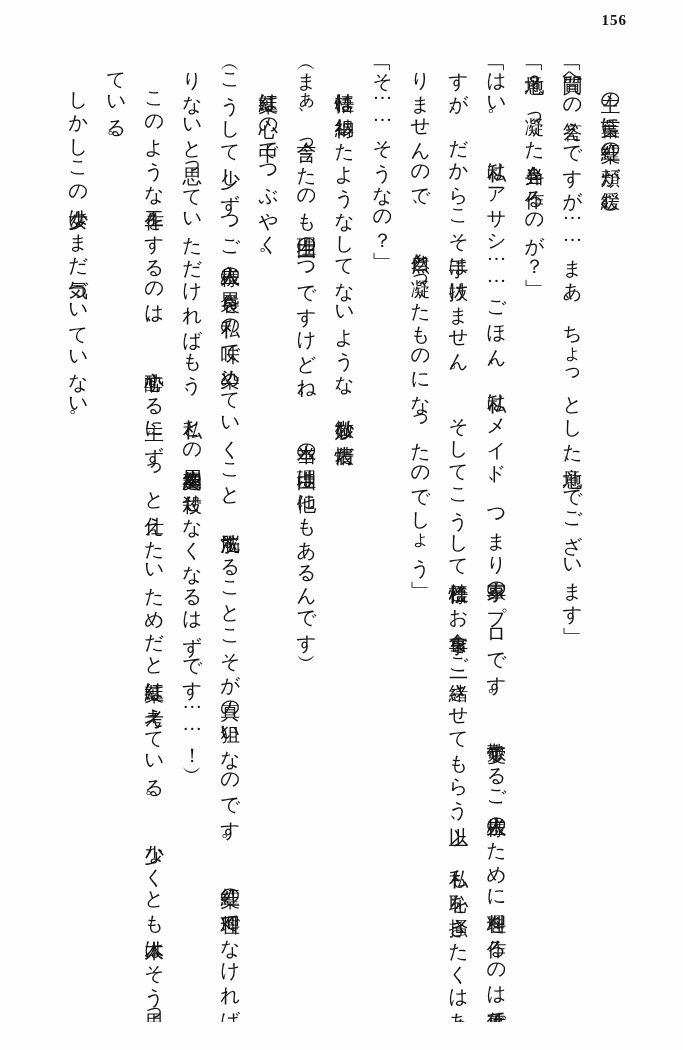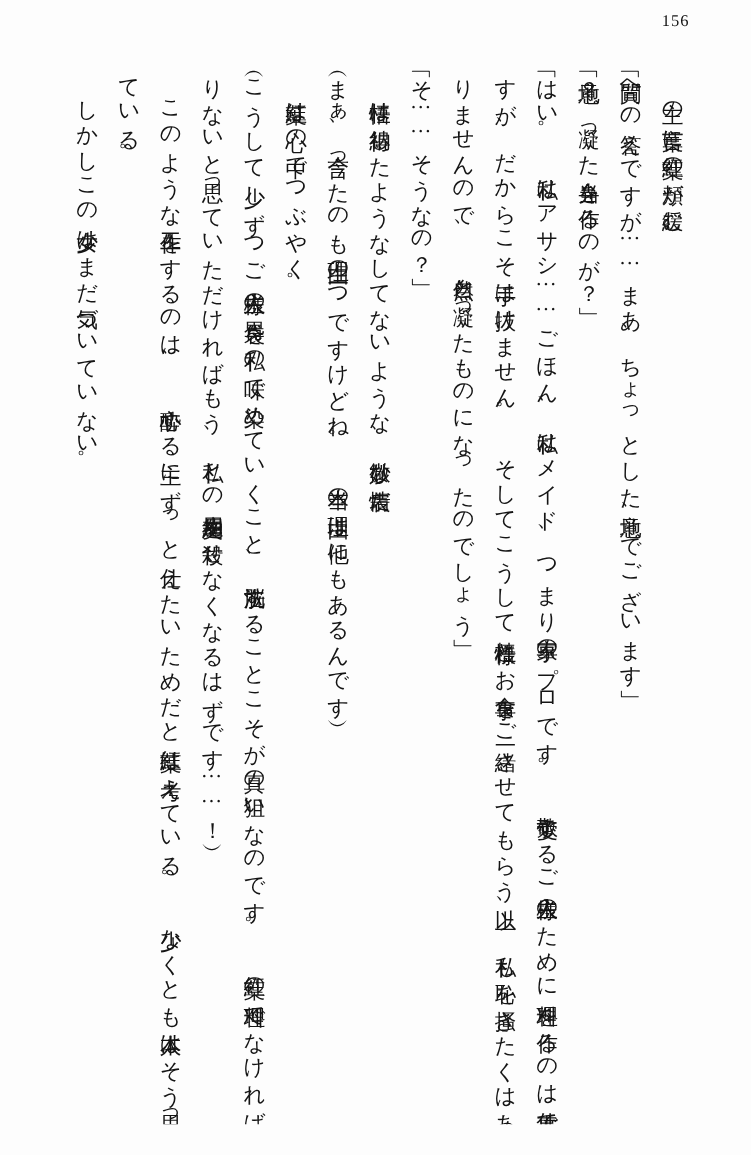--- a/index.html
+++ b/index.html
@@ -19,20 +19,21 @@
     overflow: hidden;
   }
   .page-number {
     position: absolute;
     top: 12px;
     right: 56px;
     font-size: 15px;
     letter-spacing: 1px;
     color: #111;
     font-family: "Liberation Serif", "DejaVu Serif", serif;
+    font-weight: bold;
   }
   .text-body {
     position: absolute;
     top: 58px;
     left: 40px;
     right: 54px;
     bottom: 28px;
     writing-mode: vertical-rl;
     text-orientation: upright;
     direction: ltr;

